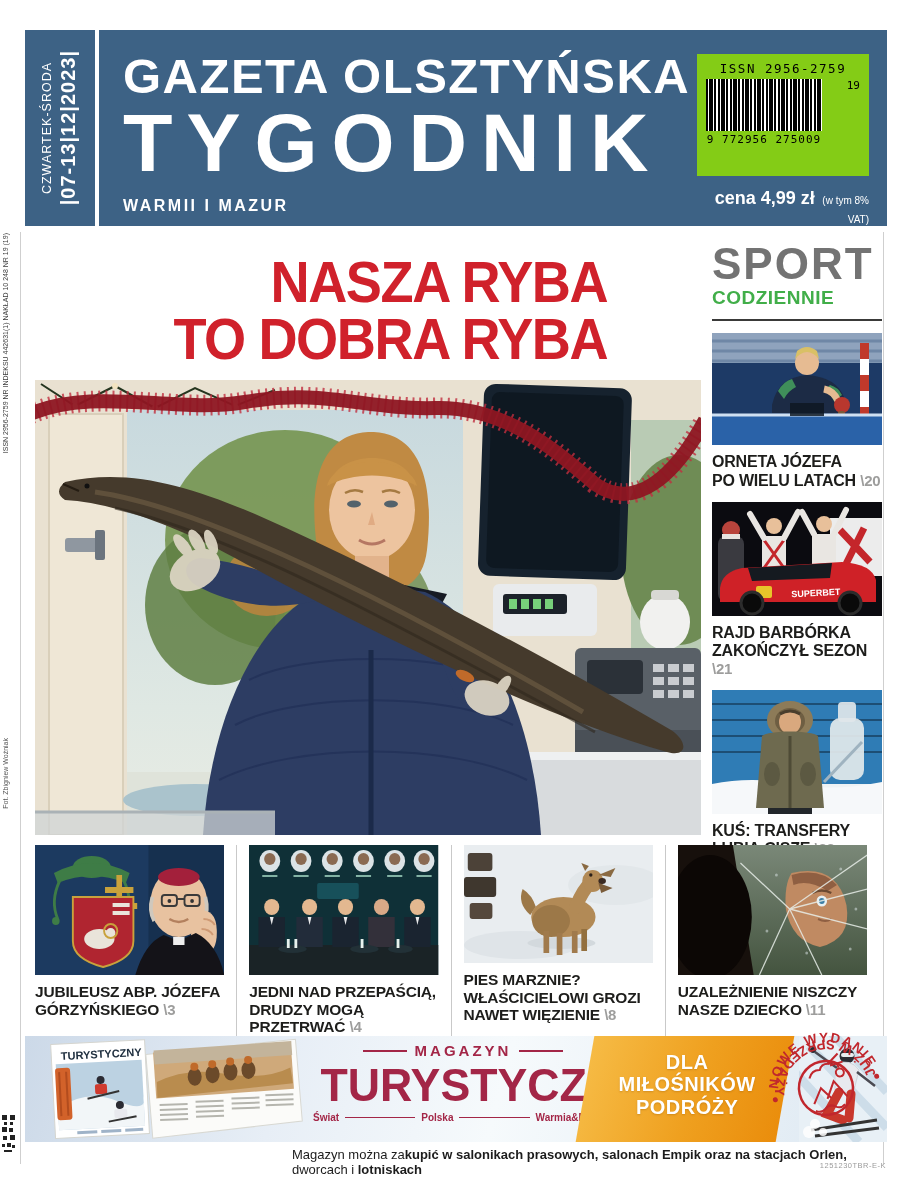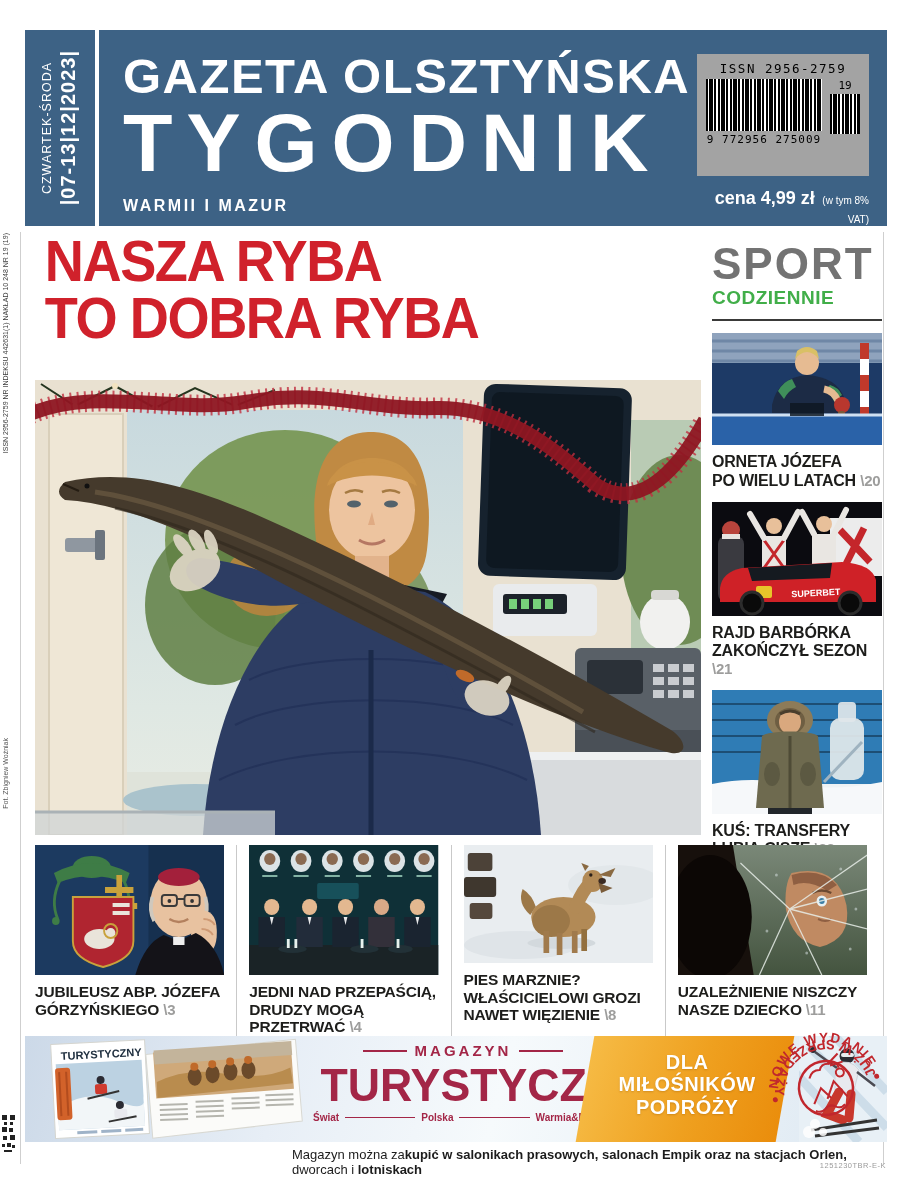--- a/index.html
+++ b/index.html
@@ -12,43 +12,43 @@
   
   .masthead{position:absolute;left:25px;top:30px;width:862px;height:196px;background:#3d6285;color:#fff;}
   .date-box{position:absolute;left:0;top:0;bottom:0;width:70px;border-right:4px solid #fff;
             display:flex;justify-content:center;align-items:center;gap:3px;}
   .date-box .wd{font-size:12.5px;letter-spacing:1px;font-weight:400;}
   .date-box .dt{font-size:20px;font-weight:700;letter-spacing:1px;}
   .title-block{position:absolute;left:98px;top:22px;line-height:1;}
   .title1{font-size:49px;font-weight:800;letter-spacing:1.5px;}
   .title2{font-size:81px;font-weight:800;letter-spacing:14px;margin-top:2px;}
   .region{font-size:16px;font-weight:700;letter-spacing:2.5px;margin-top:14px;}
-  .barcode-box{position:absolute;right:18px;top:24px;width:172px;height:122px;background:#a3a3a3;color:#000;
+  .barcode-box{position:absolute;right:18px;top:24px;width:172px;height:122px;background:#84cc16;color:#000;
                padding:7px 9px;box-sizing:border-box;}
   .issn-line{font-family:"DejaVu Sans Mono",monospace;font-size:12.5px;letter-spacing:1.5px;text-align:center;}
   .bars-row{display:flex;gap:8px;margin-top:3px;}
   .bars-main{flex:1;}
   .bars{height:52px;background:
         repeating-linear-gradient(90deg,#000 0 2px,#fff 2px 4px),
         repeating-linear-gradient(90deg,#000 0 1px,#fff 1px 3px);
         background-blend-mode:multiply;}
   .digits{font-family:"DejaVu Sans Mono",monospace;font-size:11px;letter-spacing:1px;text-align:center;margin-top:2px;}
-  .bars-addon{width:30px;display:flex;flex-direction:column;}
+  .bars-addon{width:30px;display:flex;flex-direction:column;align-items:flex-end;}
   .addon-num{font-family:"DejaVu Sans Mono",monospace;font-size:11px;text-align:center;}
   .bars.small{height:40px;margin-top:2px;}
   .price-line{position:absolute;right:18px;top:158px;width:172px;text-align:right;}
   .price{font-size:18px;font-weight:700;}
   .price-note{font-size:10px;font-weight:400;margin-left:3px;}
 
   
   .edge-issn{position:absolute;left:2px;top:233px;height:215px;font-size:7px;color:#3c3c3c;}
   .edge-credit{position:absolute;left:2px;top:738px;height:90px;font-size:7px;color:#555;}
 
   
-  .headline{position:absolute;left:30px;top:233px;width:592px;text-align:left;
+  .headline{position:absolute;left:30px;top:254px;width:592px;text-align:right;
             color:#d0212b;font-weight:800;font-size:57px;line-height:1.0;letter-spacing:-1.5px;}
   .headline .hl{display:block;transform:scaleX(.95);}
 
   
   .main-photo{position:absolute;left:35px;top:380px;width:666px;height:455px;}
   .main-photo svg{display:block;}
 
   
   .sidebar{position:absolute;left:712px;top:244px;width:170px;}
   .sport-title{font-size:44px;font-weight:700;letter-spacing:2px;line-height:.92;color:#737373;}

